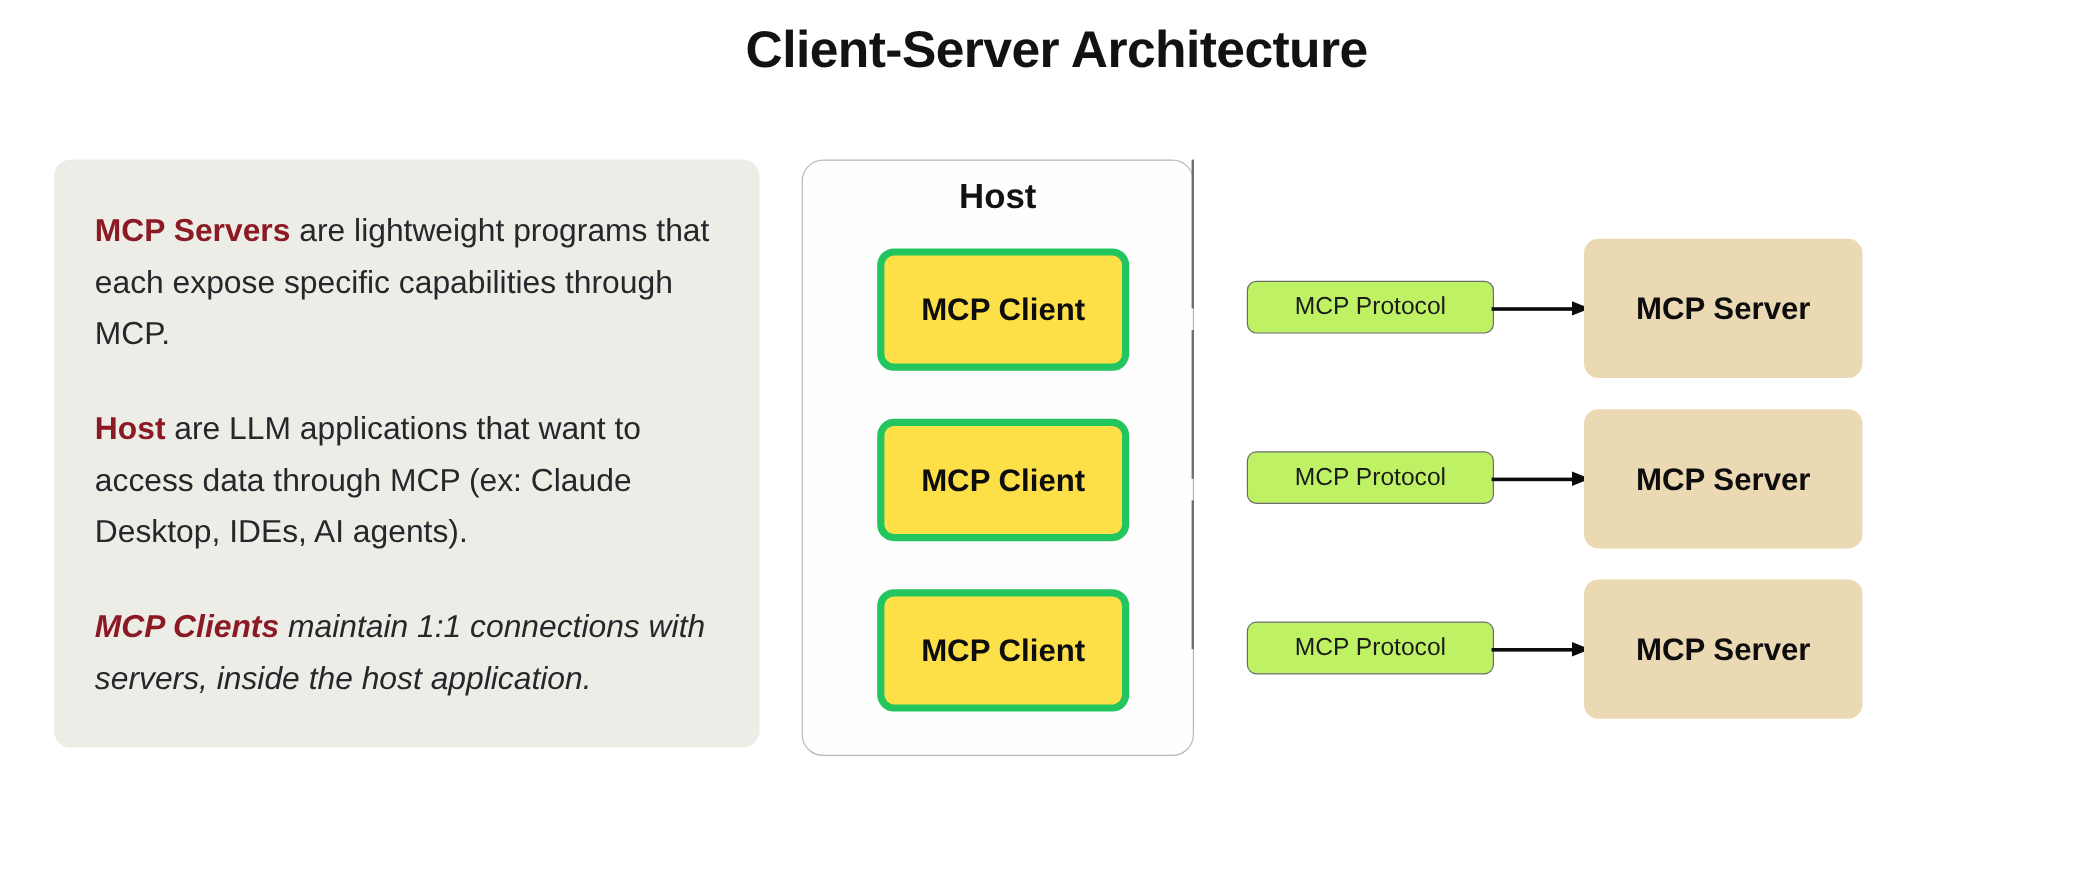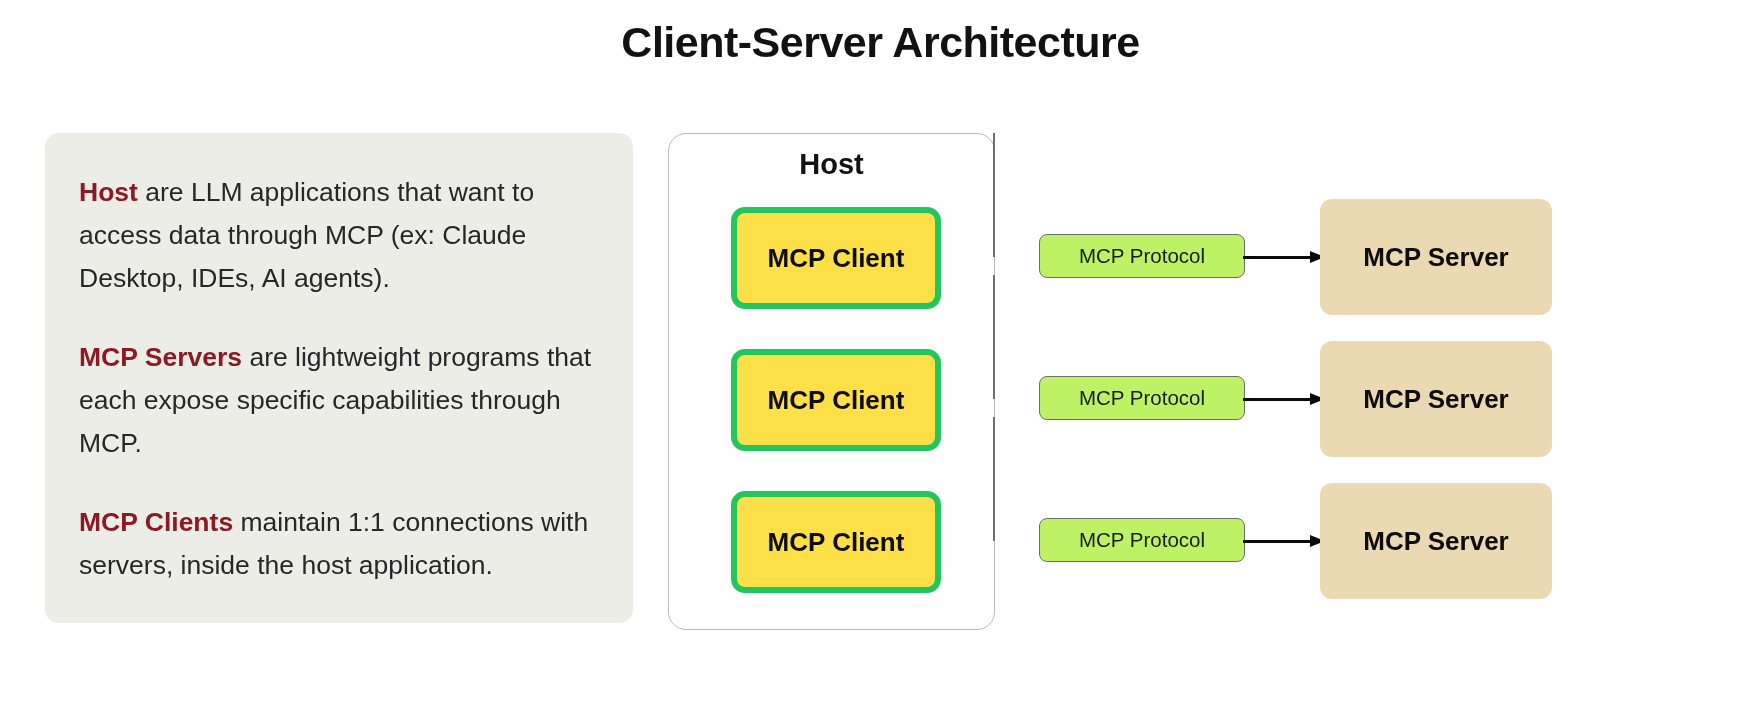--- a/index.html
+++ b/index.html
@@ -40,21 +40,21 @@
     border-radius: 14px;
     box-sizing: border-box;
     padding: 38px 34px 0 34px;
   }
   .desc-para {
     font-size: 26.5px;
     line-height: 43px;
     color: #26262b;
     margin: 0 0 36px 0;
   }
-  .desc-para:last-child { margin-bottom: 17px; }
+  .desc-para:last-child { margin-bottom: 17px; font-style: italic; }
   .desc-lead {
     font-weight: bold;
     color: #8C1A24;
   }
 
   
   #host-box {
     position: absolute;
     left: 668px;
     top: 133px;
@@ -200,24 +200,24 @@
     white-space: nowrap;
   }
 </style>
 </head>
 <body>
 
 <div id="page-title">Client-Server Architecture</div>
 
 <div id="desc-panel">
   <p class="desc-para">
-    <span class="desc-lead">Host</span><span> are LLM applications that want to access data through MCP (ex: Claude Desktop, IDEs, AI agents).</span>
+    <span class="desc-lead">MCP Servers</span><span> are lightweight programs that each expose specific capabilities through MCP.</span>
   </p>
   <p class="desc-para">
-    <span class="desc-lead">MCP Servers</span><span> are lightweight programs that each expose specific capabilities through MCP.</span>
+    <span class="desc-lead">Host</span><span> are LLM applications that want to access data through MCP (ex: Claude Desktop, IDEs, AI agents).</span>
   </p>
   <p class="desc-para">
     <span class="desc-lead">MCP Clients</span><span> maintain 1:1 connections with servers, inside the host application.</span>
   </p>
 </div>
 
 <div id="host-box">
   <div id="host-label">Host</div>
 
   <div class="client-box" id="client-0">

